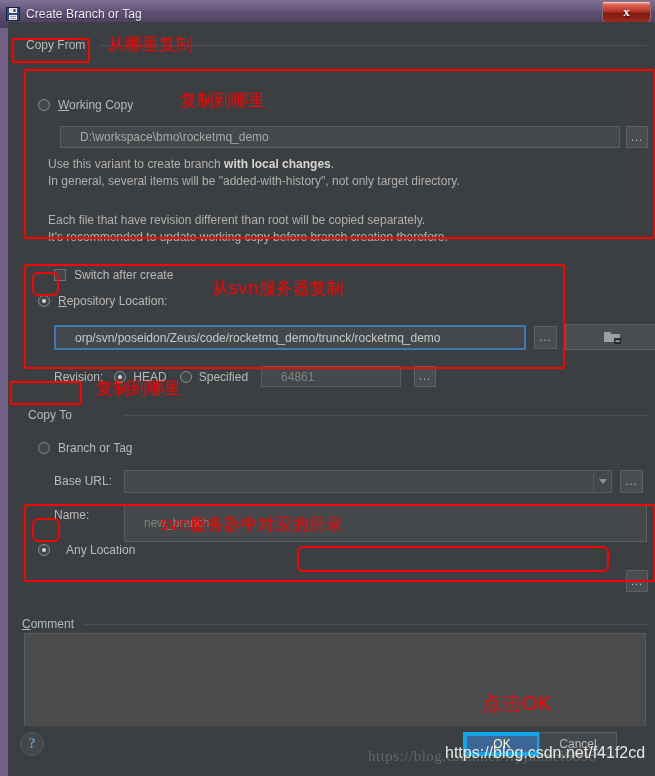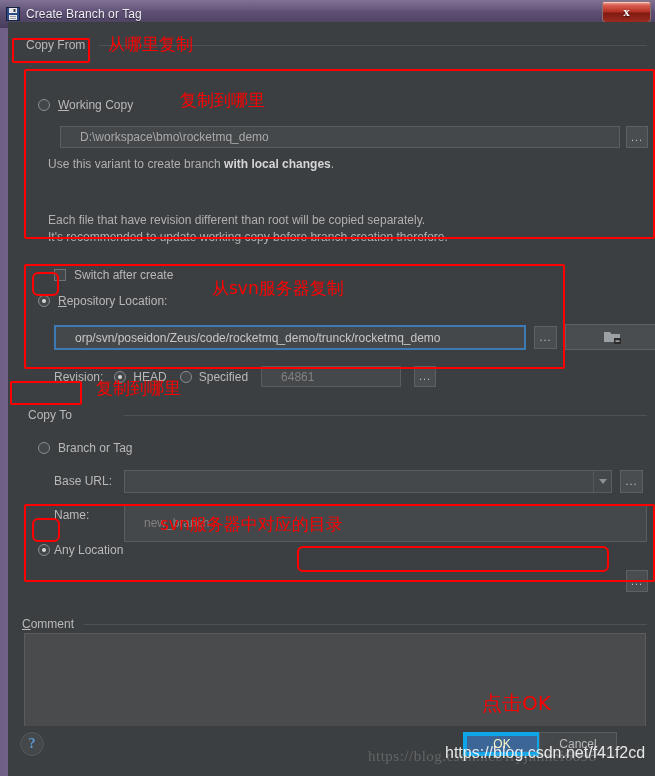--- a/index.html
+++ b/index.html
@@ -228,20 +228,21 @@
     <div class="textfield" style="left:52px; top:104px; width:560px; height:22px; position:absolute;">
       <span>D:\workspace\bmo\rocketmq_demo</span>
     </div>
     <div class="dots-btn" style="position:absolute; left:618px; top:104px; width:22px; height:22px;">
       <span>...</span>
     </div>
 
     <div class="info-text" style="position:absolute; left:40px; top:134px; width:580px;">
       <span>Use this variant to create branch </span><b>with local changes</b><span>.</span>
     </div>
+    <div class="info-text" style="position:absolute; left:40px; top:151px; width:590px;">In general, several items will be "added-with-history", not only target directory.</div>
     <div class="info-text" style="position:absolute; left:40px; top:190px; width:590px;">Each file that have revision different than root will be copied separately.</div>
     <div class="info-text" style="position:absolute; left:40px; top:207px; width:590px;">It's recommended to update working copy before branch creation therefore.</div>
 
     <div style="position:absolute; left:46px; top:246px; display:flex; align-items:center; gap:8px;">
       <div class="checkbox"></div>
       <div class="ctrl-label">Switch after create</div>
     </div>
 
     <div style="position:absolute; left:30px; top:272px; display:flex; align-items:center; gap:8px;">
       <div class="radio on"></div>
@@ -295,21 +296,21 @@
     </div>
     <div class="dots-btn" style="position:absolute; left:612px; top:448px; width:23px; height:23px;">
       <span>...</span>
     </div>
 
     <div class="ctrl-label" style="position:absolute; left:46px; top:486px;">Name:</div>
     <div class="textfield empty" style="position:absolute; left:116px; top:482px; width:523px; height:38px;">
       <span>new_branch</span>
     </div>
 
-    <div style="position:absolute; left:30px; top:521px; display:flex; align-items:center; gap:4px;">
+    <div style="position:absolute; left:30px; top:521px; display:flex; align-items:center; gap:16px;">
       <div class="radio on"></div>
       <div class="ctrl-label">Any Location</div>
     </div>
 
     <div class="dots-btn" style="position:absolute; left:618px; top:548px; width:22px; height:22px;">
       <span>...</span>
     </div>
 
     <div class="sect-head" style="top:593px; left:14px; right:8px;">
       <div class="sect-label" style="padding-right:10px;"><u>C</u>omment</div>

